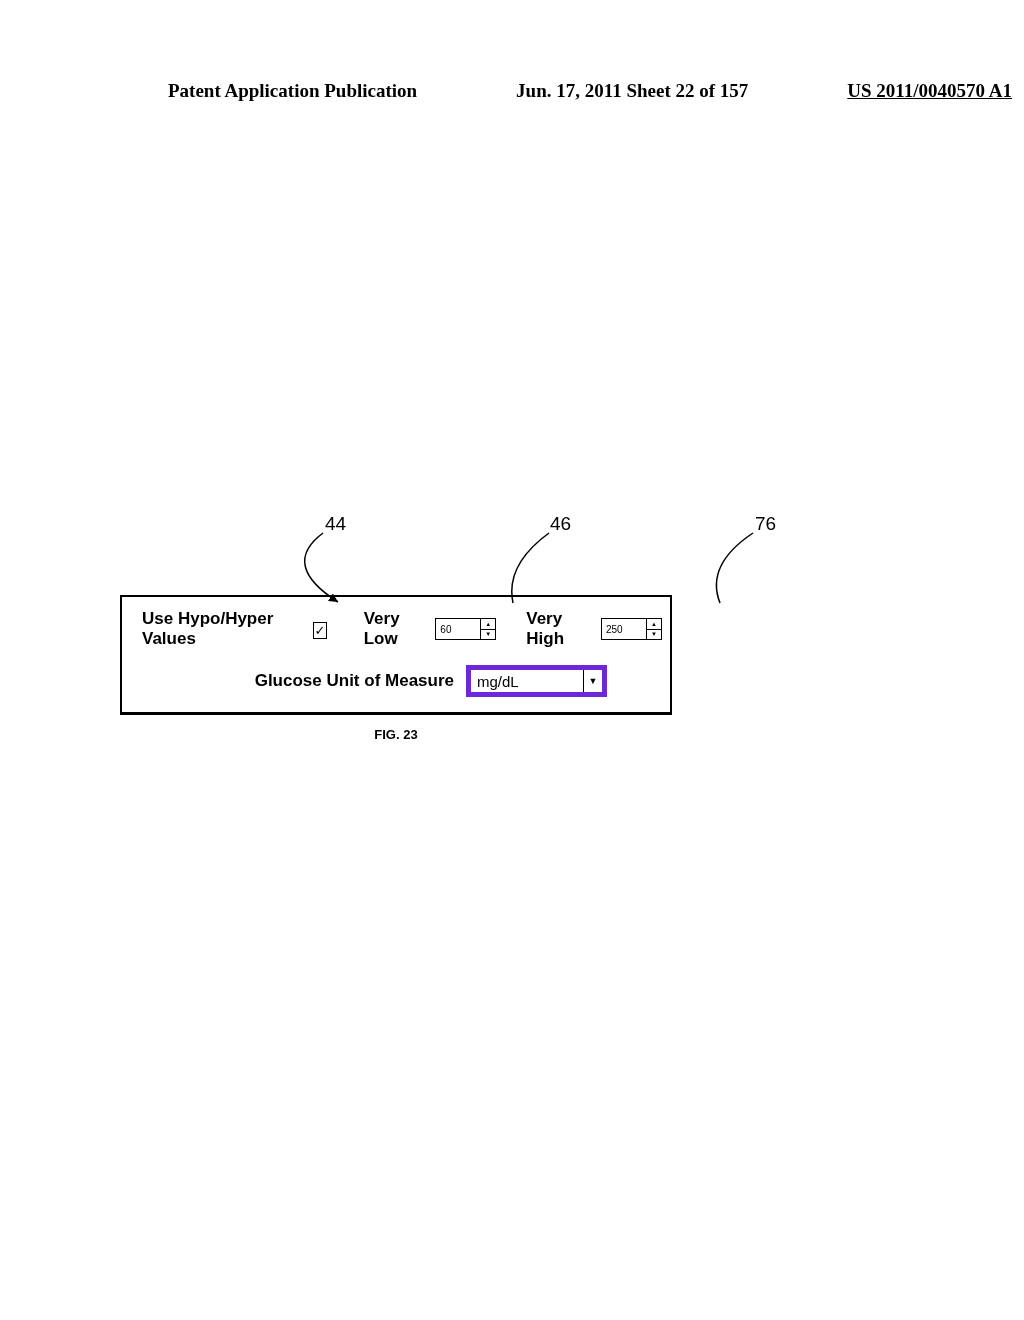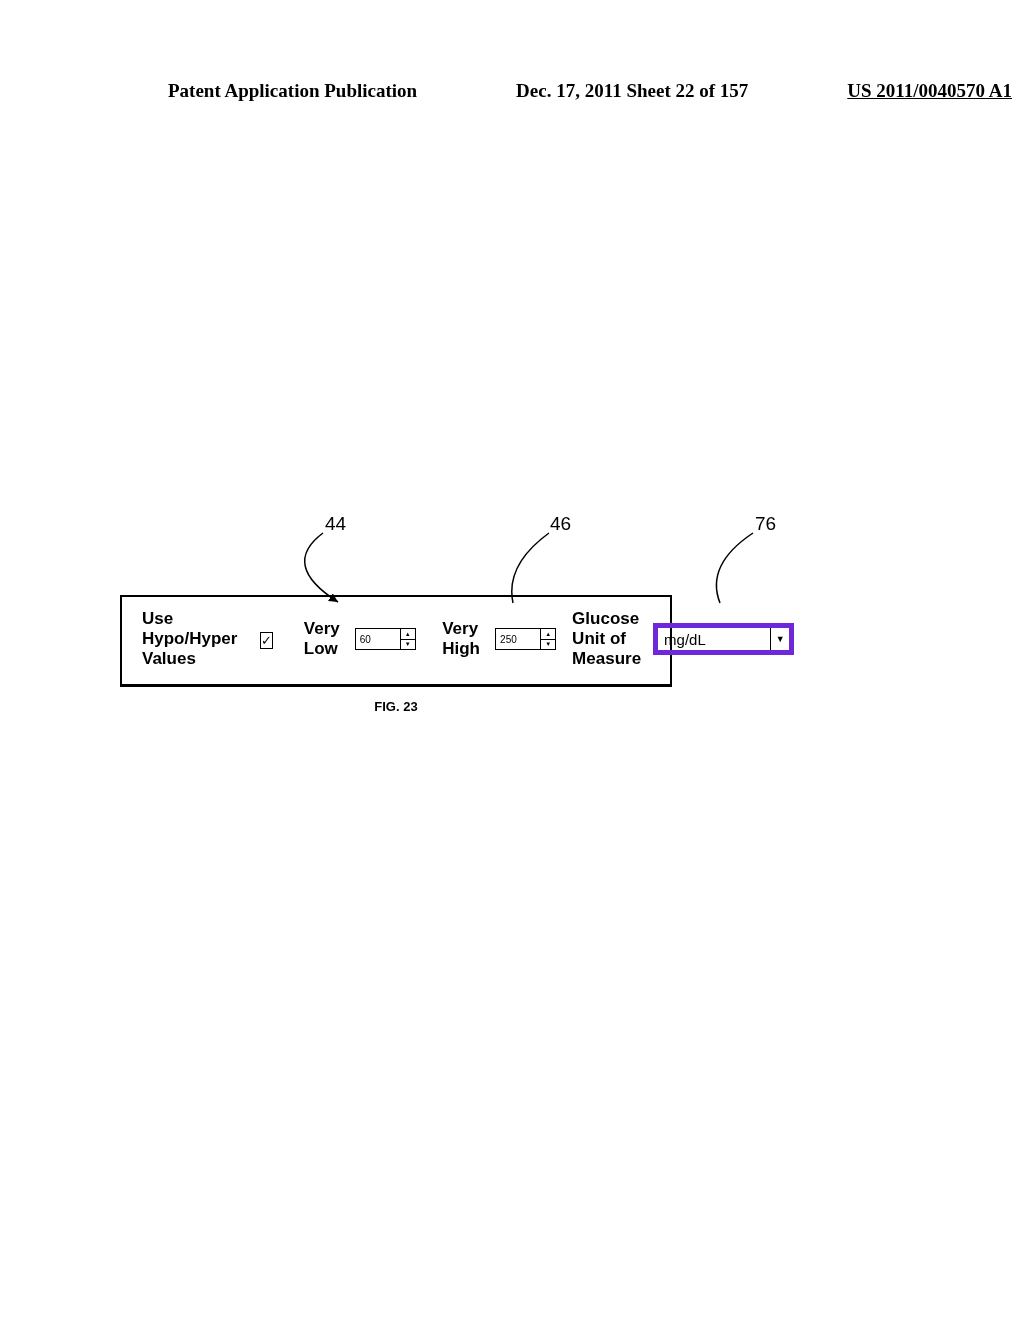--- a/index.html
+++ b/index.html
@@ -30,20 +30,21 @@
       position: absolute;
       top: 595px;
       left: 120px;
       width: 552px;
     }
     .main-box {
       border: 2px solid #000;
       border-bottom-width: 3px;
       padding: 12px 8px 15px 20px;
       display: flex;
+      flex-direction: column;
       gap: 16px;
     }
     .row1 {
       display: flex;
       align-items: center;
       gap: 10px;
     }
     .row2 {
       display: flex;
       align-items: center;
@@ -137,21 +138,21 @@
       height: 150px;
       overflow: visible;
       pointer-events: none;
     }
   </style>
 </head>
 <body>
 
 <div class="header-row">
   <span class="header-left">Patent Application Publication</span>
-  <span class="header-center">Dec. 17, 2011  Sheet 22 of 157</span>
+  <span class="header-center">Jun. 17, 2011  Sheet 22 of 157</span>
   <span class="header-right">US 2011/0040570 A1</span>
 </div>
 
 <div class="figure-container">
 
   <span class="callout-label" style="top:-82px; left:205px;">44</span>
   <span class="callout-label" style="top:-82px; left:430px;">46</span>
   <span class="callout-label" style="top:-82px; left:635px;">76</span>
 
   <svg class="callouts" viewBox="0 0 690 150">

